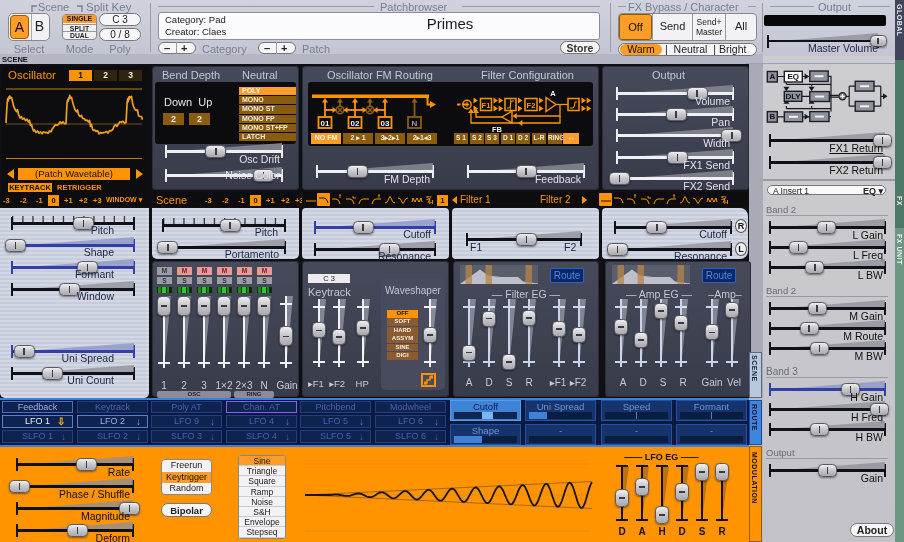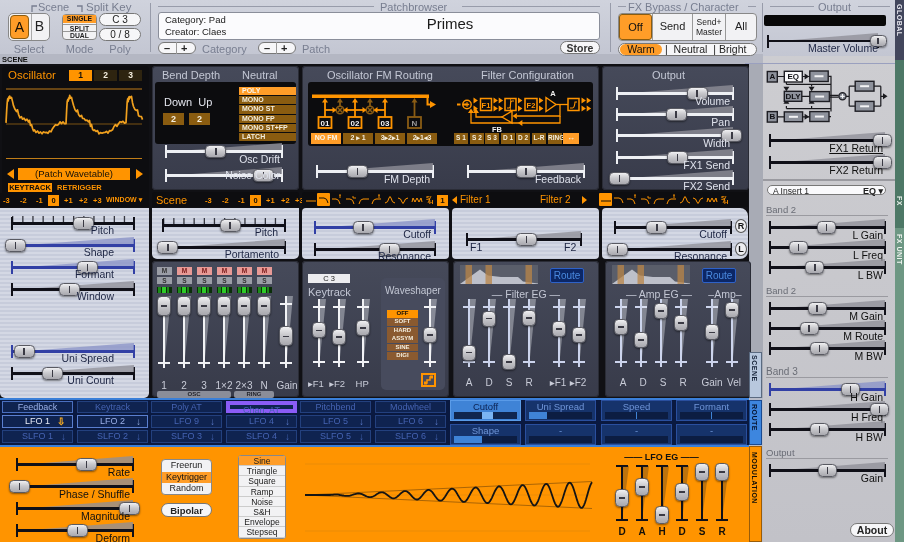--- a/index.html
+++ b/index.html
@@ -1026,21 +1026,21 @@
 <div class="ab" style="left:611px;top:377px;font-size:10px;color:#c9ccd8;text-align:center;width:24px">A</div>
 <div class="ab" style="left:631px;top:377px;font-size:10px;color:#c9ccd8;text-align:center;width:24px">D</div>
 <div class="ab" style="left:651px;top:377px;font-size:10px;color:#c9ccd8;text-align:center;width:24px">S</div>
 <div class="ab" style="left:671px;top:377px;font-size:10px;color:#c9ccd8;text-align:center;width:24px">R</div>
 <div class="ab" style="left:700px;top:377px;font-size:10px;color:#c9ccd8;text-align:center;width:24px">Gain</div>
 <div class="ab" style="left:722px;top:377px;font-size:10px;color:#c9ccd8;text-align:center;width:24px">Vel</div>
 <div class="ab" style="left:0;top:398px;width:749px;height:49px;background:#0a1940;border-top:2px solid #3a7fd8;border-bottom:2px solid #3a7fd8"></div>
 <div class="ab" style="left:2px;top:401px;width:71px;height:12px;background:#0f2350;border:1px solid #4a6fc0;font-size:9px;color:#9ab0e8;text-align:center;line-height:10px">Feedback</div>
 <div class="ab" style="left:77px;top:401px;width:71px;height:12px;background:#0f2350;border:1px solid #23407e;font-size:9px;color:#4563b2;text-align:center;line-height:10px">Keytrack</div>
 <div class="ab" style="left:151px;top:401px;width:71px;height:12px;background:#0f2350;border:1px solid #23407e;font-size:9px;color:#4563b2;text-align:center;line-height:10px">Poly AT</div>
-<div class="ab" style="left:226px;top:401px;width:71px;height:12px;background:#0f2350;border:4px solid #8b5cf6;font-size:9px;color:#4563b2;text-align:center;line-height:10px">Chan. AT</div>
+<div class="ab" style="left:226px;top:401px;width:71px;height:12px;background:#0f2350;border:1px solid #8b5cf6;font-size:9px;color:#4563b2;text-align:center;line-height:10px">Chan. AT</div>
 <div class="ab" style="left:300px;top:401px;width:71px;height:12px;background:#0f2350;border:1px solid #23407e;font-size:9px;color:#4563b2;text-align:center;line-height:10px">Pitchbend</div>
 <div class="ab" style="left:375px;top:401px;width:71px;height:12px;background:#0f2350;border:1px solid #23407e;font-size:9px;color:#4563b2;text-align:center;line-height:10px">Modwheel</div>
 <div class="ab" style="left:2px;top:415px;width:71px;height:13px;background:#0f2350;border:1px solid #5a7fd0;font-size:9px;color:#e8ecf8;text-align:center;line-height:11px">LFO 1</div>
 <div class="ab" style="left:57px;top:416px;font-size:10px;color:#ffb020;font-weight:bold">⇩</div>
 <div class="ab" style="left:2px;top:430px;width:71px;height:13px;background:#0f2350;border:1px solid #23407e;font-size:9px;color:#4563b2;text-align:center;line-height:11px">SLFO 1</div>
 <div class="ab" style="left:61px;top:431px;font-size:10px;font-weight:bold;color:#4563b2">↓</div>
 <div class="ab" style="left:77px;top:415px;width:71px;height:13px;background:#0f2350;border:1px solid #5a7fd0;font-size:9px;color:#9ab0e8;text-align:center;line-height:11px">LFO 2</div>
 <div class="ab" style="left:136px;top:416px;font-size:10px;font-weight:bold;color:#8ca4d8">↓</div>
 <div class="ab" style="left:77px;top:430px;width:71px;height:13px;background:#0f2350;border:1px solid #23407e;font-size:9px;color:#4563b2;text-align:center;line-height:11px">SLFO 2</div>
 <div class="ab" style="left:136px;top:431px;font-size:10px;font-weight:bold;color:#4563b2">↓</div>

